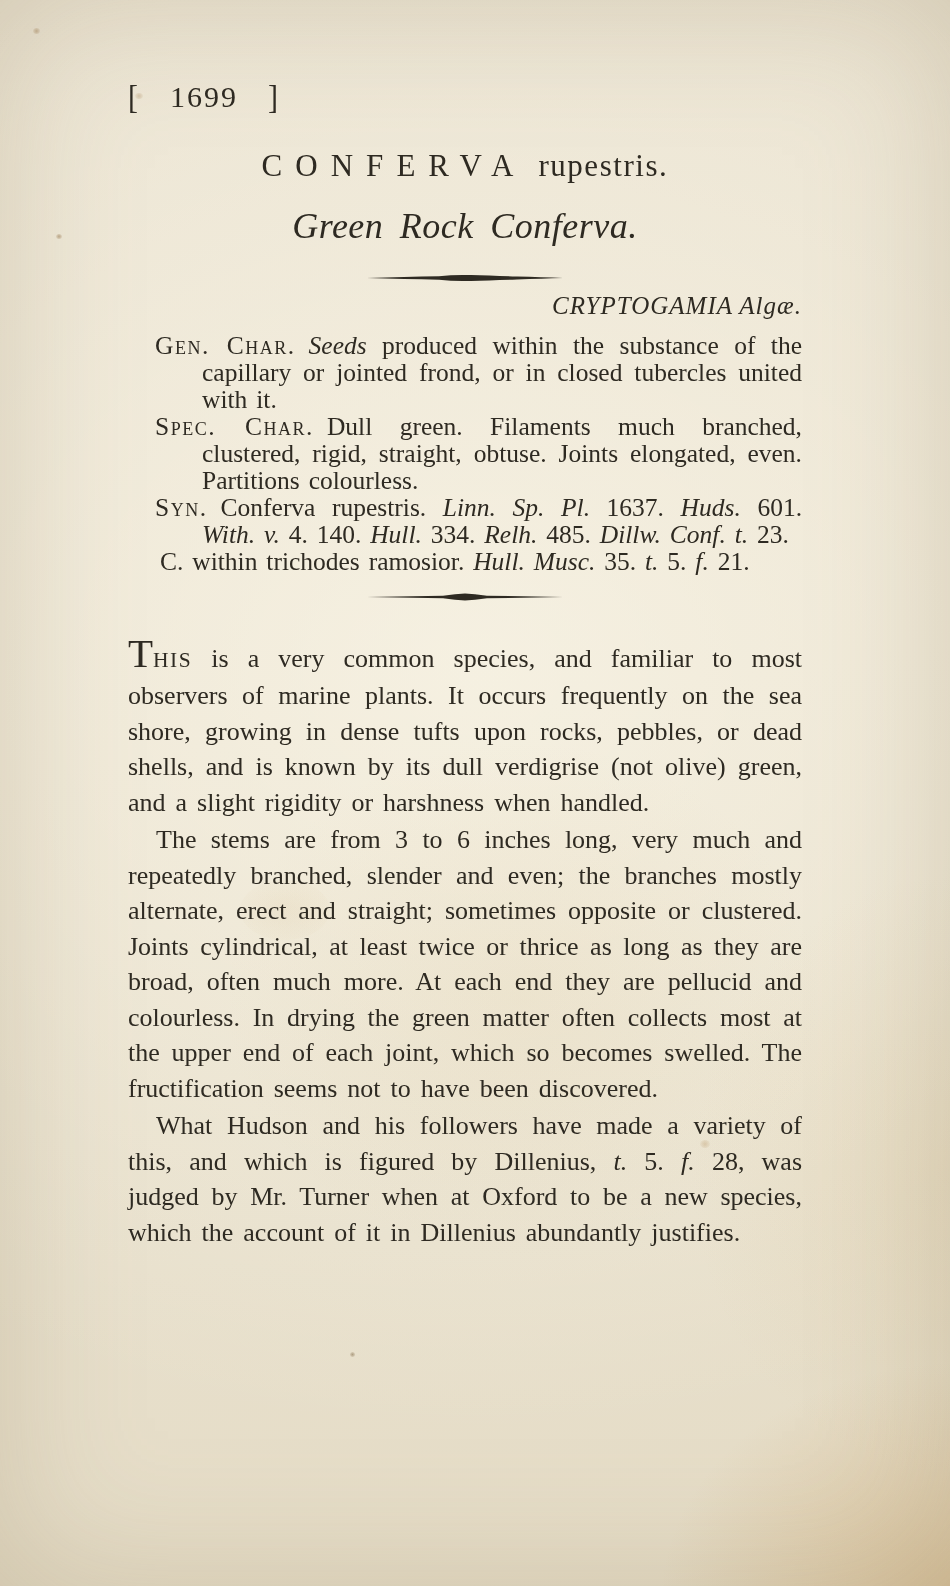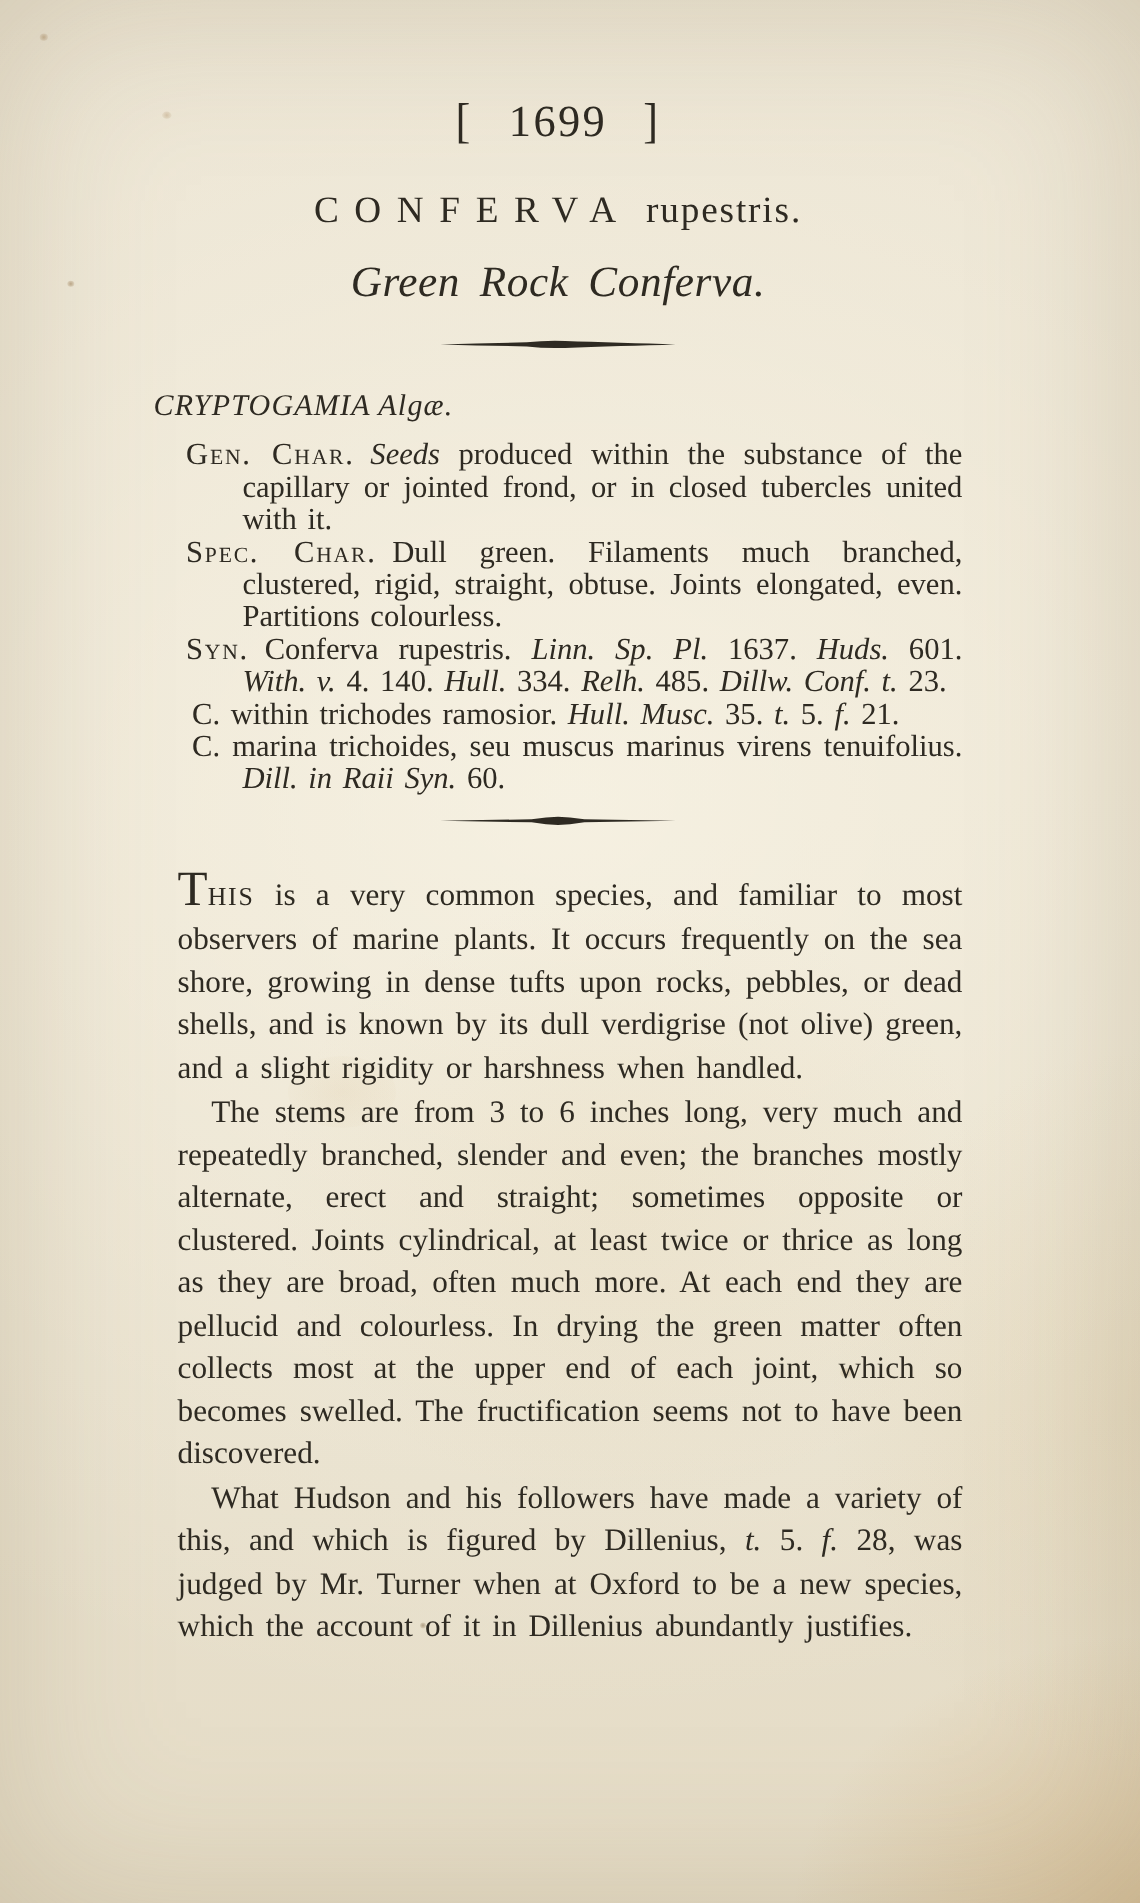--- a/index.html
+++ b/index.html
@@ -26,22 +26,22 @@
   }
   .speck { position: absolute; border-radius: 50%; pointer-events: none; }
   .content {
     position: absolute;
     left: 128px;
     top: 0;
     width: 674px;
   }
   .pagenum {
     margin-top: 80px;
-    text-align: center;
-    font-size: 37px;
+    text-align: left;
+    font-size: 30px;
     letter-spacing: 2px;
     white-space: nowrap;
   }
   .pagenum .bracket { display: inline-block; transform: scaleY(1.1); }
   .pagenum .bracket.left  { margin-right: 30px; }
   .pagenum .bracket.right { margin-left: 30px; }
   .title {
     margin-top: 34px;
     text-align: center;
     font-size: 31px;
@@ -59,42 +59,42 @@
     letter-spacing: 0.5px;
   }
   .rule {
     margin: 25px auto 0 auto;
     width: 196px;
     height: 12px;
     display: block;
   }
   .rule svg { display: block; }
   .classification {
-    margin-top: 32px;
-    text-align: left;
+    margin-top: 8px;
+    text-align: right;
     font-style: italic;
     font-size: 25px;
     letter-spacing: 1px;
   }
   .desc, .synentry {
     margin: 0;
     font-size: 25.5px;
     line-height: 27px;
     text-align: justify;
     word-spacing: 2.5px;
   }
   .desc    { padding-left: 74px; text-indent: -47px; }
   .synentry{ padding-left: 74px; text-indent: -42px; }
   .desc-list { margin-top: 12px; }
   .sc-label {
     font-variant: small-caps;
     letter-spacing: 1.5px;
     margin-right: 13px;
   }
-  .body-block { margin-top: 30px; margin-left: 20px; }
+  .body-block { margin-top: 30px; }
   .body-para {
     margin: 0;
     font-size: 26px;
     line-height: 35.5px;
     text-align: justify;
     word-spacing: 3.5px;
   }
   .body-para.indented { text-indent: 28px; margin-top: 2px; }
   .run-i { font-style: italic; }
   .run-lead { font-size: 41px; line-height: 1; }
@@ -136,21 +136,20 @@
     <div class="desc-list">
 
       <p class="desc"><span class="sc-label">Gen. Char.</span><span><span class="run-i">Seeds</span><span class="run-r"> produced within the substance of the capillary or jointed frond, or in closed tubercles united with it.</span></span></p>
 
       <p class="desc"><span class="sc-label">Spec. Char.</span><span><span class="run-r">Dull green.  Filaments much branched, clustered, rigid, straight, obtuse.  Joints elongated, even.   Partitions colourless.</span></span></p>
 
       <p class="desc"><span class="sc-label">Syn.</span><span><span class="run-r">Conferva rupestris.  </span><span class="run-i">Linn. Sp. Pl.</span><span class="run-r"> 1637.   </span><span class="run-i">Huds.</span><span class="run-r"> 601.   </span><span class="run-i">With. v.</span><span class="run-r"> 4. 140.   </span><span class="run-i">Hull.</span><span class="run-r"> 334.   </span><span class="run-i">Relh.</span><span class="run-r"> 485.   </span><span class="run-i">Dillw. Conf. t.</span><span class="run-r"> 23.</span></span></p>
 
       <p class="synentry"><span><span class="run-r">C.  within trichodes ramosior.   </span><span class="run-i">Hull. Musc.</span><span class="run-r"> 35.  </span><span class="run-i">t.</span><span class="run-r"> 5.  </span><span class="run-i">f.</span><span class="run-r"> 21.</span></span></p>
 
-      <p class="synentry"><span><span class="run-r">C.  marina trichoides, seu muscus marinus virens tenuifolius.   </span><span class="run-i">Dill. in Raii Syn.</span><span class="run-r"> 60.</span></span></p>
     </div>
 
     <div class="rule" style="margin-top:16px;">
       <svg width="196" height="12" viewBox="0 0 196 12">
         <path class="ink" d="M0 6 L76 4.7 L88 3.2 L98 2.6 L108 3.2 L120 4.7 L196 6 L120 7.3 L108 8.8 L98 9.4 L88 8.8 L76 7.3 Z"></path>
       </svg>
     </div>
 
     <div class="body-block">
       <p class="body-para"><span><span class="run-lead">T</span><span class="run-caps">HIS</span><span class="run-r"> is a very common species, and familiar to most observers  of  marine  plants.   It  occurs  frequently  on  the  sea shore,  growing  in  dense  tufts  upon  rocks,  pebbles,  or  dead shells,  and  is  known  by  its  dull  verdigrise  (not olive)  green, and a slight rigidity or harshness when handled.</span></span></p>

